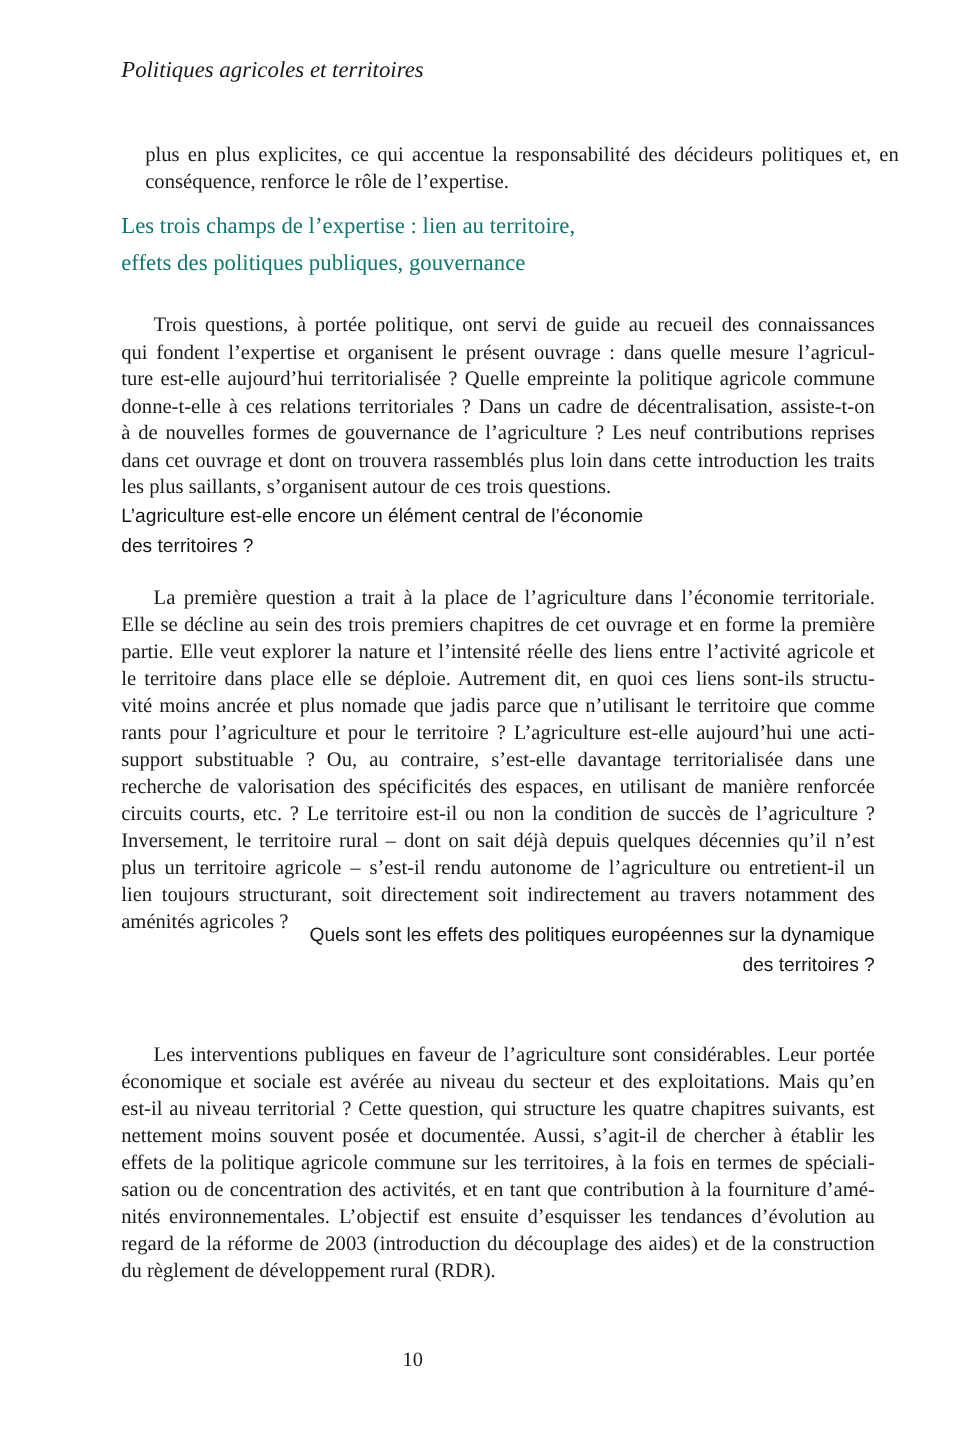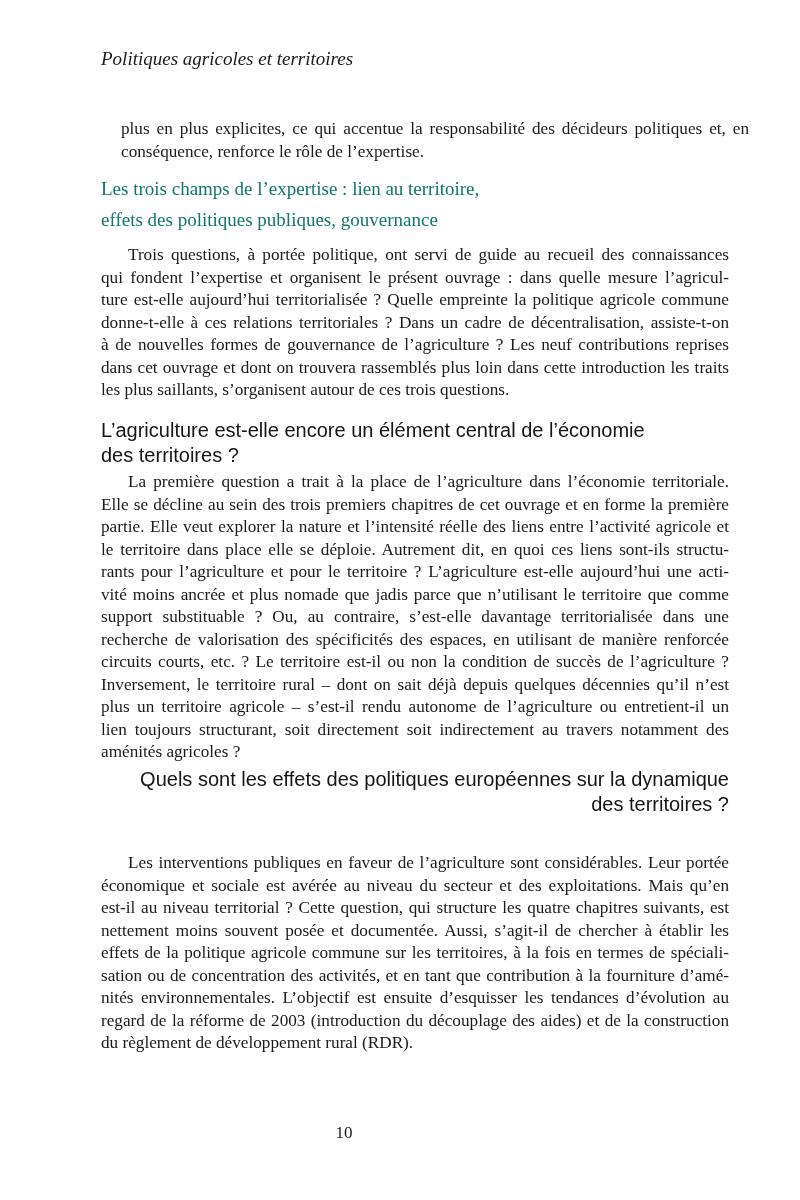--- a/index.html
+++ b/index.html
@@ -8,23 +8,23 @@
     position: absolute; left: 101px; top: 48px;
     font-family: "Liberation Serif", serif; font-style: italic; font-size: 19px;
   }
   .block { position: absolute; left: 101px; width: 628px; }
   .line {
     font-family: "Liberation Serif", serif; font-size: 17.2px;
     height: 22.5px; line-height: 22.5px; white-space: nowrap;
     text-align: justify; text-align-last: justify;
   }
   .line.last { text-align-last: left; }
-  .line.indent { padding-left: 27px; }
+  .line.indent { padding-left: 27px; margin-top: 16px; }
   .h1 { font-family: Liberation Serif, serif; font-size: 19px; line-height: 31px; height: 31px; white-space: nowrap; color: #0f766e; }
-  .h2 { font-family: "Liberation Sans", sans-serif; font-size: 20px; line-height: 25px; height: 25px; white-space: nowrap; color: #151515; }
+  .h2 { font-family: "Liberation Sans", sans-serif; font-size: 16px; line-height: 25px; height: 25px; white-space: nowrap; color: #151515; }
   .page-number {
     position: absolute; left: 0; width: 688px; top: 1123px; text-align: center;
     font-family: "Liberation Serif", serif; font-size: 17px;
   }
 </style>
 </head>
 <body>
 
 <div class="running-head">Politiques agricoles et territoires</div>
 
@@ -51,22 +51,22 @@
 <div class="block" style="top:418px;">
   <div class="h2">L’agriculture est-elle encore un élément central de l’économie</div>
   <div class="h2">des territoires ?</div>
 </div>
 
 <div class="block" style="top:471px;">
   <div class="line indent">La première question a trait à la place de l’agriculture dans l’économie territoriale.</div>
   <div class="line">Elle se décline au sein des trois premiers chapitres de cet ouvrage et en forme la première</div>
   <div class="line">partie. Elle veut explorer la nature et l’intensité réelle des liens entre l’activité agricole et</div>
   <div class="line">le territoire dans place elle se déploie. Autrement dit, en quoi ces liens sont-ils structu-</div>
+  <div class="line">vité moins ancrée et plus nomade que jadis parce que n’utilisant le territoire que comme</div>
   <div class="line">rants pour l’agriculture et pour le territoire ? L’agriculture est-elle aujourd’hui une acti-</div>
-  <div class="line">vité moins ancrée et plus nomade que jadis parce que n’utilisant le territoire que comme</div>
   <div class="line">support substituable ? Ou, au contraire, s’est-elle davantage territorialisée dans une</div>
   <div class="line">recherche de valorisation des spécificités des espaces, en utilisant de manière renforcée</div>
   <div class="line">circuits courts, etc. ? Le territoire est-il ou non la condition de succès de l’agriculture ?</div>
   <div class="line">Inversement, le territoire rural – dont on sait déjà depuis quelques décennies qu’il n’est</div>
   <div class="line">plus un territoire agricole – s’est-il rendu autonome de l’agriculture ou entretient-il un</div>
   <div class="line">lien toujours structurant, soit directement soit indirectement au travers notamment des</div>
   <div class="line last">aménités agricoles ?</div>
 </div>
 
 <div class="block" style="top:767px;text-align:right;">

